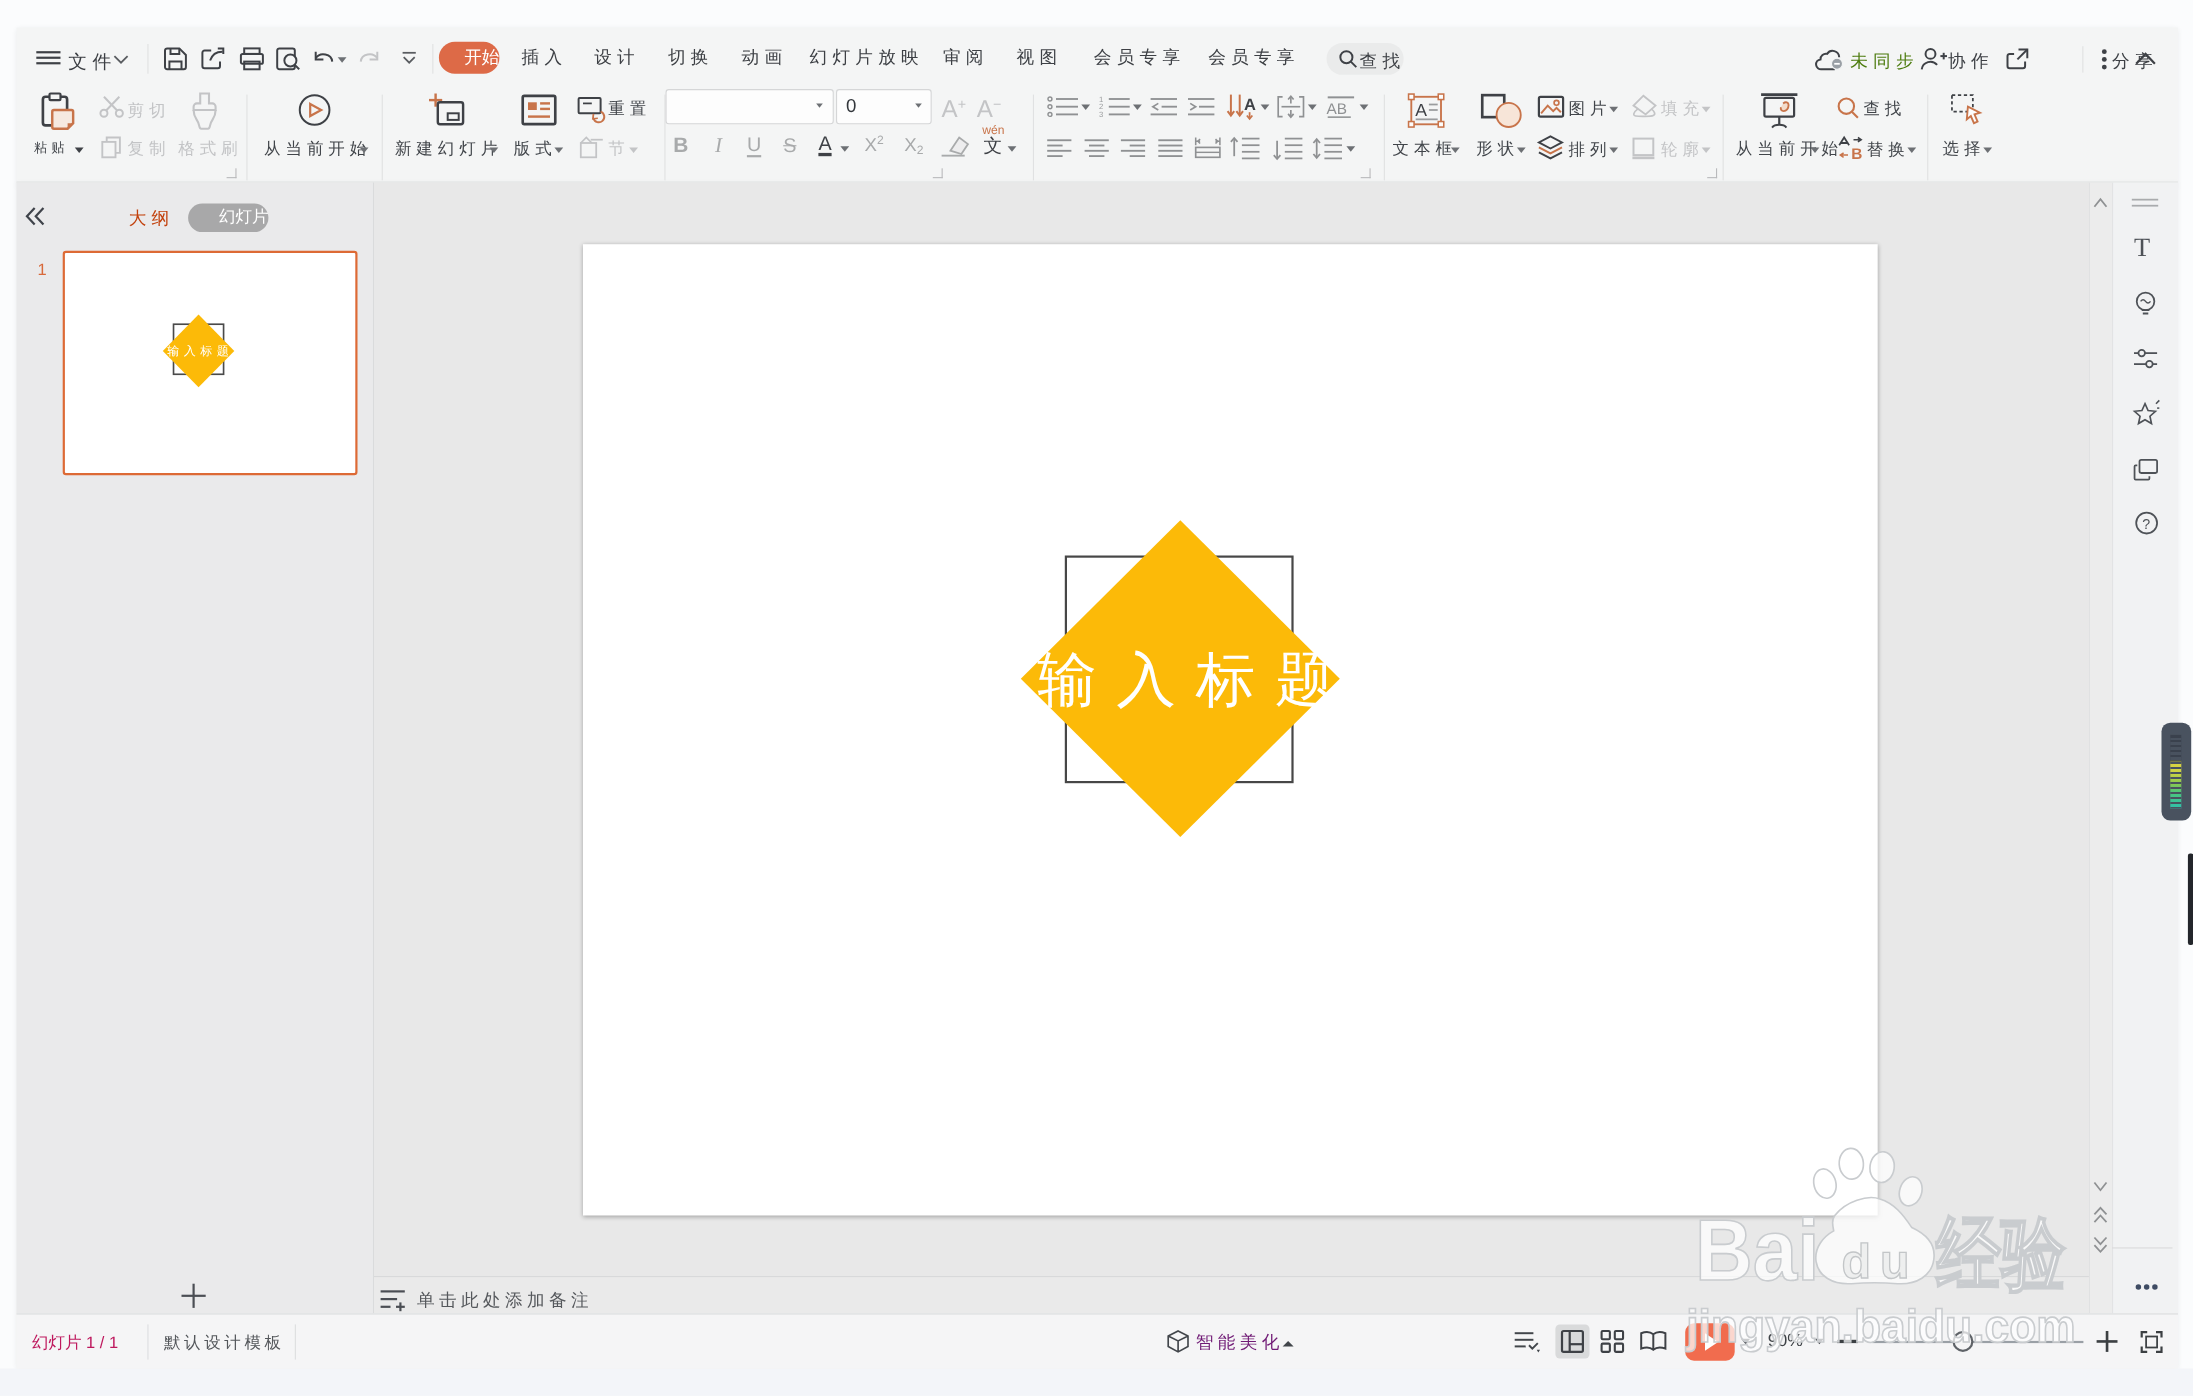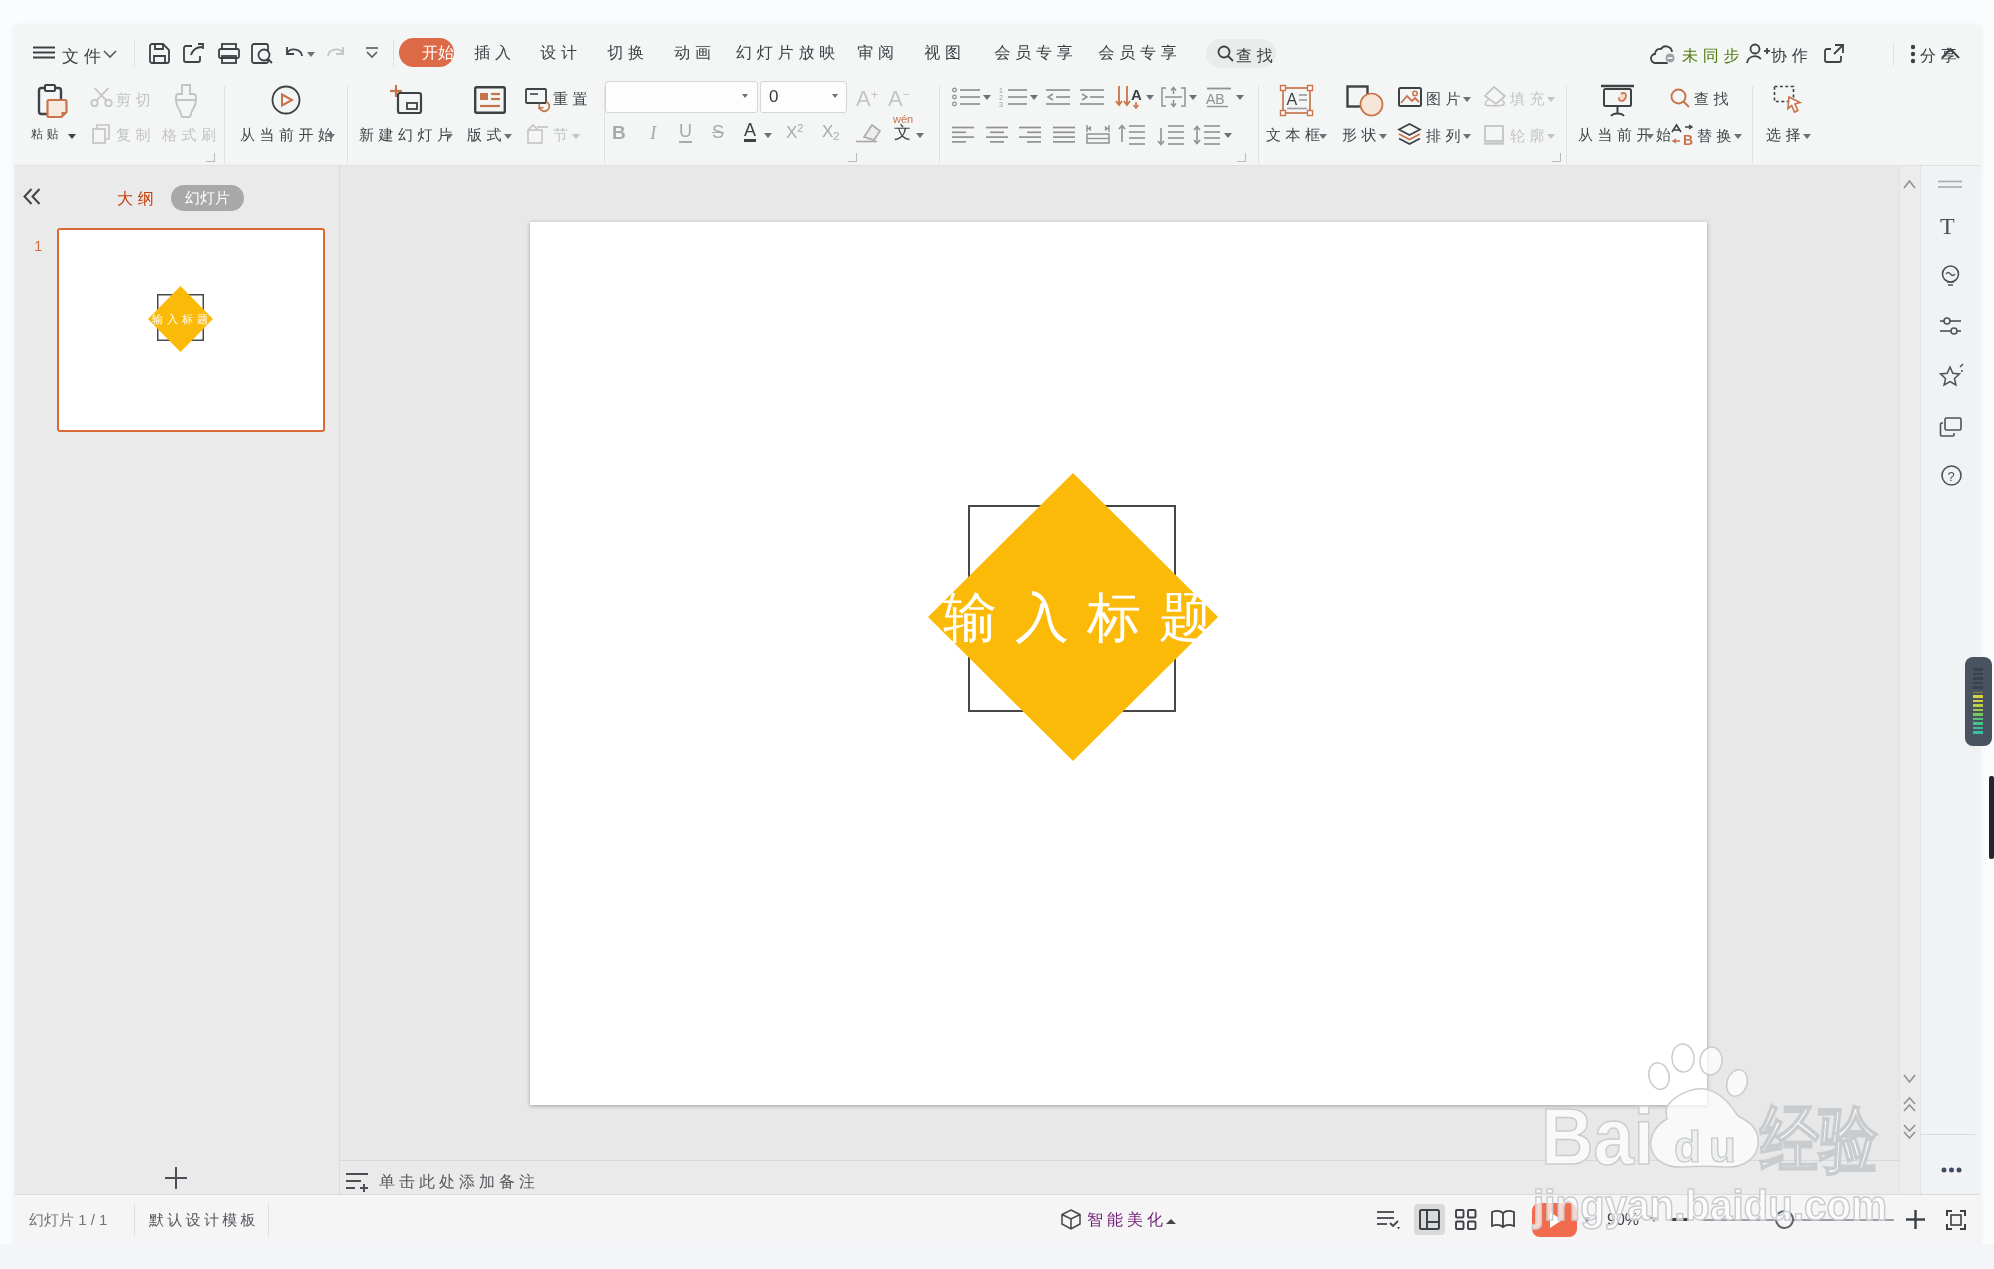--- a/index.html
+++ b/index.html
@@ -436,21 +436,21 @@
   </svg>
 <div class="lb" style="left:1766px;top:126px">选择</div>
 <div class="dn" style="left:1803px;top:134px"></div>
 
 <div class="ab" style="left:15px;top:166px;width:324px;height:1028px;background:#eaeaeb"></div>
 <div class="ab" style="left:339px;top:166px;width:1px;height:1028px;background:#dadbdc"></div>
 <svg style="left:23px;top:188px" width="18" height="17">
     <path d="M8.5 1 L1.5 8.5 L8.5 16 M16.5 1 L9.5 8.5 L16.5 16" fill="none" stroke="#3f434a" stroke-width="2"></path>
   </svg>
 <div class="ab" style="left:117px;top:189px;font-size:16px;color:#c2410c;letter-spacing:.30em">大纲</div>
-<div class="ab" style="left:171px;top:185px;width:73px;height:26px;background:#a8a8a9;border-radius:14px;color:#fff;font-size:15px;text-align:center;line-height:26px">幻灯片</div>
+<div class="ab" style="left:171px;top:185px;width:73px;height:26px;background:#a8a8a9;border-radius:14px;color:#fff;font-size:15px;text-align:right;line-height:26px">幻灯片</div>
 <div class="ab" style="left:34px;top:237px;font-size:15px;color:#d8693a">1</div>
 <div class="ab" style="left:57px;top:228px;width:264px;height:200px;background:#fff;border:2.5px solid #dd6a35;border-radius:3px"></div>
 <svg style="left:157px;top:294px" width="47" height="47">
     <rect x="0.75" y="0.75" width="45.5" height="45.5" fill="none" stroke="#4a4a4a" stroke-width="1.5"></rect>
   </svg>
 <svg style="left:148px;top:286px" width="65" height="66">
     <polygon points="32.5,0 65,33 32.5,66 0,33" fill="#fcba08"></polygon>
     <text x="34" y="37" text-anchor="middle" font-size="11" fill="#fff" font-family="Liberation Sans" letter-spacing="4">输入标题</text>
   </svg>
 <svg style="left:165px;top:1167px" width="22" height="22">
@@ -535,21 +535,21 @@
       <circle cx="10.5" cy="3" r="2.5"></circle>
       <circle cx="18" cy="3" r="2.5"></circle>
     </g>
   </svg>
 
 <div class="ab" style="left:1965px;top:657px;width:27px;height:89px;background:#49525f;border-radius:8px"></div>
 <div class="ab" style="left:1973px;top:668px;width:10px;height:67px;background:linear-gradient(#3a414d 0%,#3a414d 34%,#d8d442 40%,#c9d245 52%,#8cc84f 66%,#4cc47c 78%,#2fc0ac 100%)"></div>
 <div class="ab" style="left:1973px;top:668px;width:10px;height:67px;background:repeating-linear-gradient(to bottom,rgba(73,82,95,0) 0 2.5px,#49525f 2.5px 4.5px)"></div>
 
 <div class="ab" style="left:15px;top:1194px;width:1965px;height:50px;background:#f5f5f6;border-top:1px solid #dadbdc;box-sizing:border-box"></div>
-<div class="ab" style="left:29px;top:1211px;font-size:15px;color:#737373">幻灯片 1 / 1</div>
+<div class="ab" style="left:29px;top:1211px;font-size:15px;color:#be185d">幻灯片 1 / 1</div>
 <div class="ab" style="left:134px;top:1204px;width:1px;height:32px;background:#dddedf"></div>
 <div class="ab" style="left:149px;top:1211px;font-size:15px;color:#54575b;letter-spacing:.22em">默认设计模板</div>
 <div class="ab" style="left:268px;top:1204px;width:1px;height:32px;background:#dddedf"></div>
 <svg style="left:1060px;top:1209px" width="22" height="21">
     <path d="M11 1 L20 5.5 V15 L11 20 L2 15 V5.5 Z M2 5.5 L11 10 L20 5.5 M11 10 V20" fill="none" stroke="#42464b" stroke-width="1.5"></path>
   </svg>
 <div class="ab" style="left:1087px;top:1210px;font-size:16px;color:#701a75;letter-spacing:.25em">智能美化</div>
 <div class="ab" style="left:1166px;top:1219px;width:0;height:0;border-left:5px solid transparent;border-right:5px solid transparent;border-bottom:5.5px solid #42464b"></div>
 <svg style="left:1377px;top:1210px" width="26" height="19">
     <g stroke="#42464b" stroke-width="1.8">

